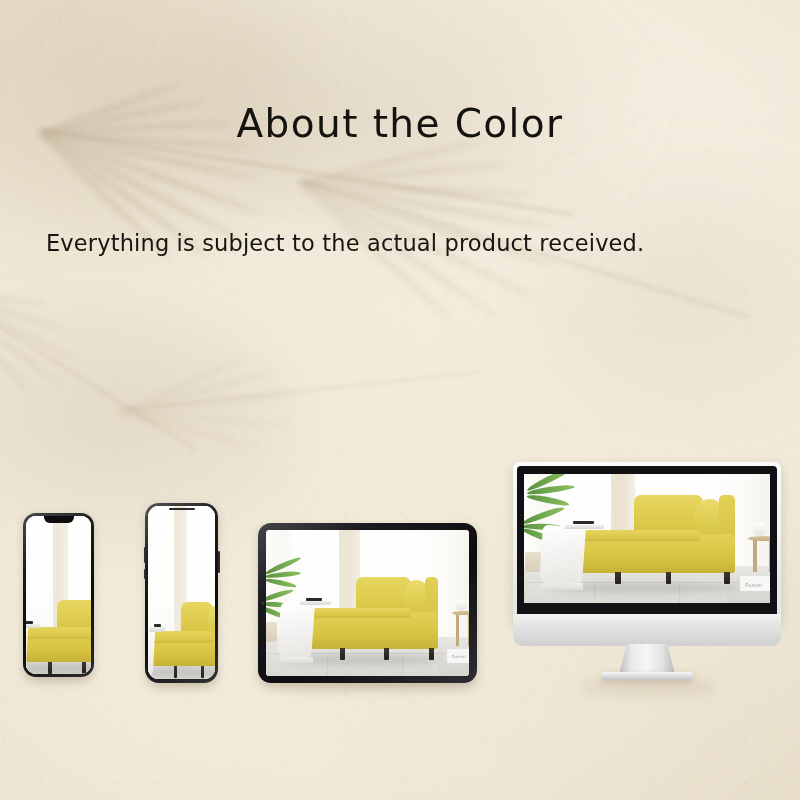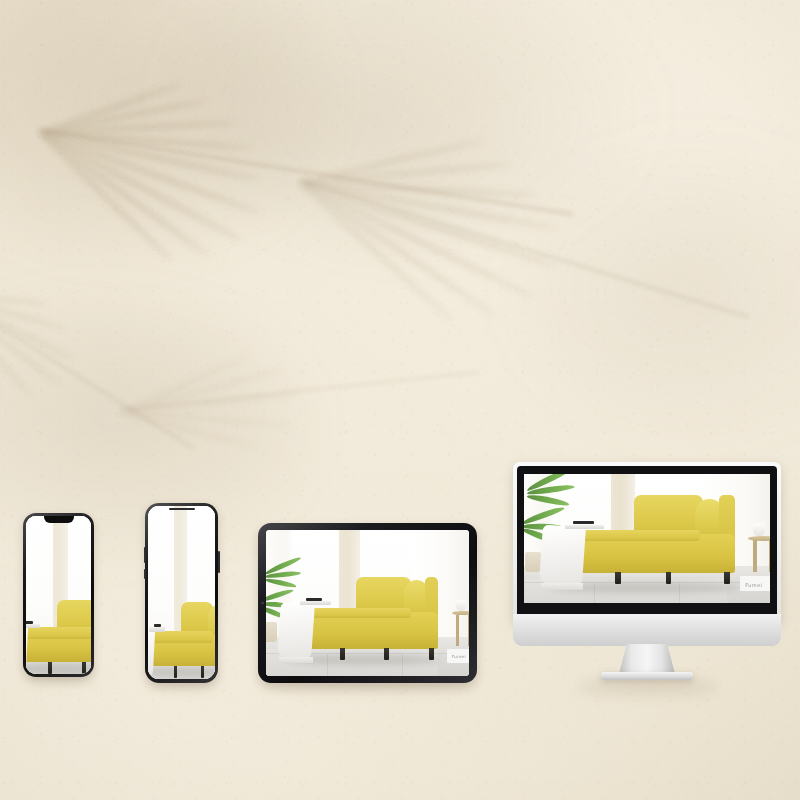--- a/index.html
+++ b/index.html
@@ -410,22 +410,24 @@
     <div class="spine" style="width:360px; background: rgba(152,131,98,.11);"></div>
     <div class="leaf" style="width:140px; transform: rotate(-18deg); background: rgba(150,129,95,.09);"></div>
     <div class="leaf" style="width:168px; transform: rotate(-9deg);  background: rgba(150,129,95,.09);"></div>
     <div class="leaf" style="width:182px; transform: rotate(0deg);   background: rgba(150,129,95,.09);"></div>
     <div class="leaf" style="width:170px; transform: rotate(10deg);  background: rgba(150,129,95,.08);"></div>
     <div class="leaf" style="width:146px; transform: rotate(20deg);  background: rgba(150,129,95,.08);"></div>
   </div>
 
   <div class="vignette"></div>
 
+  <div id="headline">About the Color</div>
 
   <div id="bodycopy">
+    <p>Everything is subject to the actual product received.</p>
   </div>
 
   <div class="device-shadow" style="left:24px; top:670px; width:70px; height:12px;"></div>
   <div class="device-shadow" style="left:146px; top:676px; width:72px; height:12px;"></div>
   <div class="device-shadow" style="left:262px; top:676px; width:212px; height:14px;"></div>
   <div class="device-shadow" style="left:578px; top:680px; width:140px; height:14px;"></div>
 
   <div class="device" id="phone1">
     <div class="screen">
       <div class="notch"></div>

